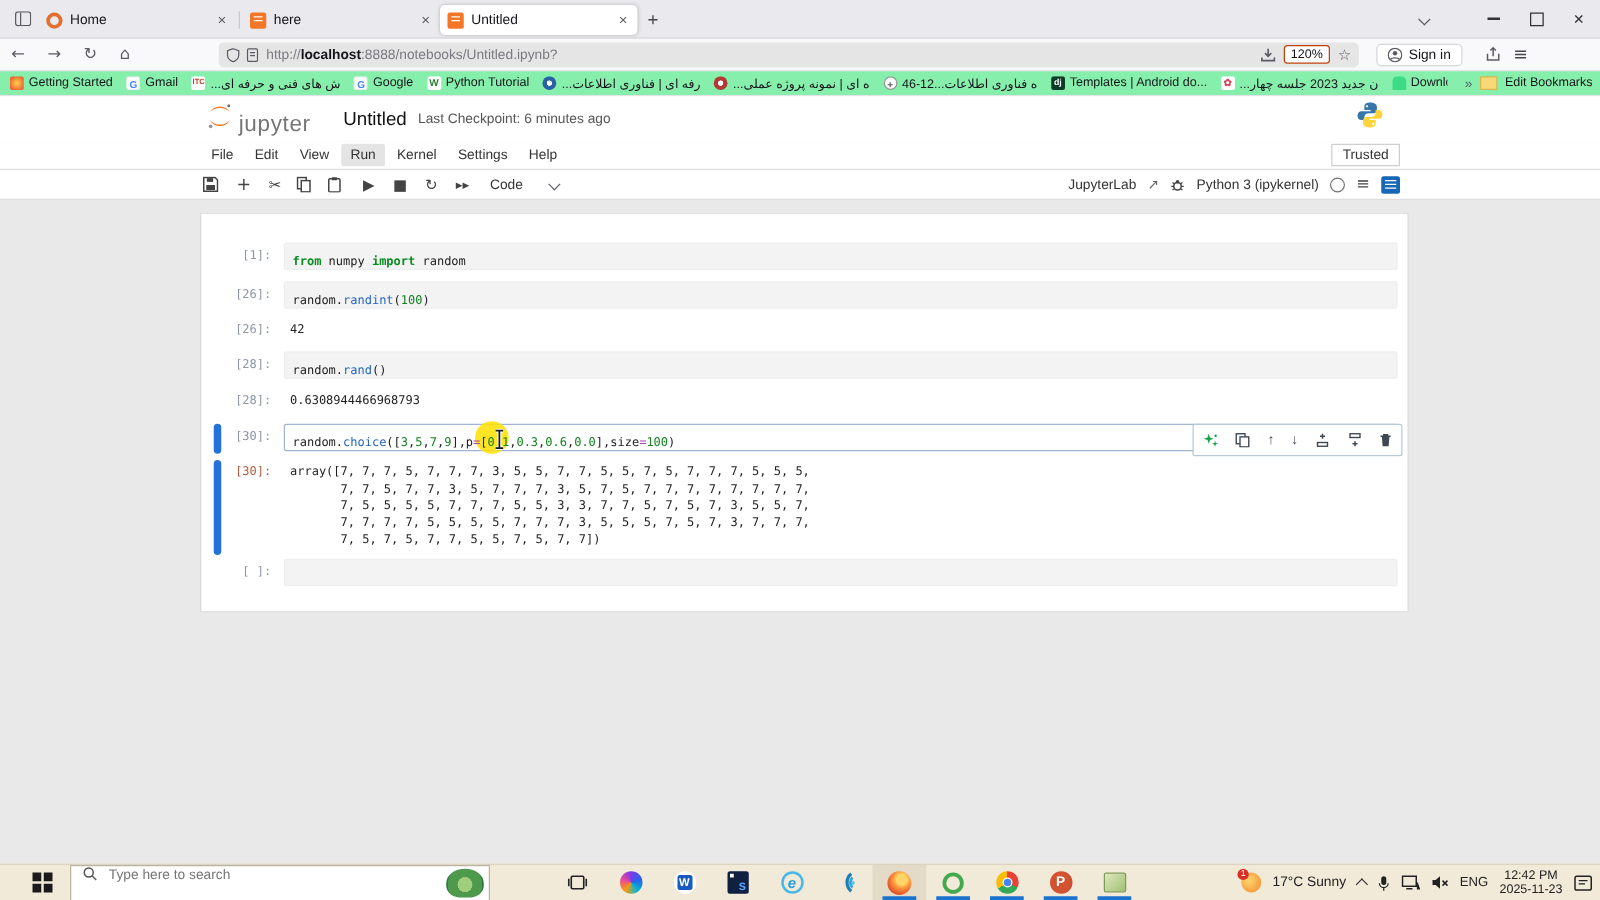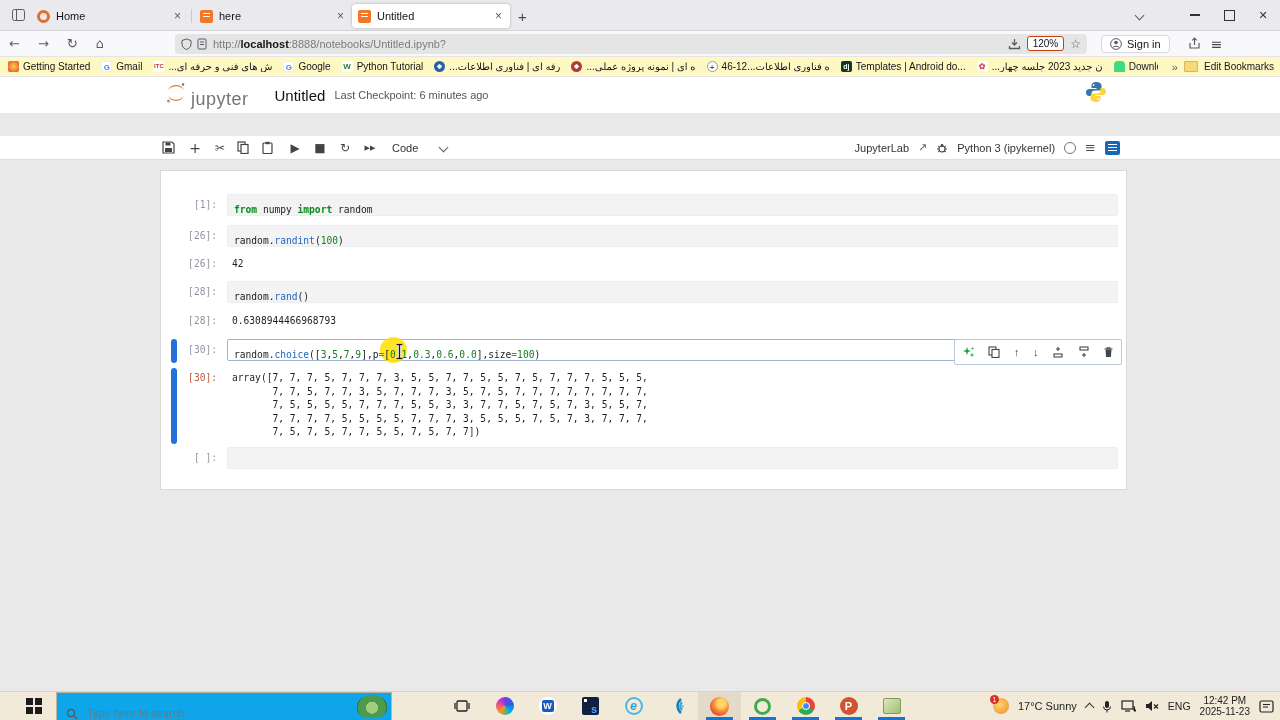--- a/index.html
+++ b/index.html
@@ -37,21 +37,21 @@
   .urltext{font-size:11px;color:#7a7a82;margin-left:6px;flex:1;white-space:nowrap;overflow:hidden;}
   .urltext b{color:#15141a;}
   .zoomchip{font-size:10px;color:#15141a;background:#fff;border:1px solid #c2410c;border-radius:3px;
     padding:1px 5px;margin:0 6px;}
   .signin{display:flex;align-items:center;gap:5px;font-size:11px;color:#15141a;background:#fff;
     border:1px solid #d7d7dc;border-radius:4px;padding:2px 8px;margin-left:14px;}
   .navright{display:flex;align-items:center;margin-left:8px;}
   .hamb{font-family:"DejaVu Sans",sans-serif;font-size:14px;color:#45454c;padding:0 10px;}
 
   
-  .bookmarks{position:absolute;top:57px;left:0;width:1280px;height:19px;background:#fef9c3;
+  .bookmarks{position:absolute;top:57px;left:0;width:1280px;height:19px;background:#86efac;
     border-bottom:1px solid #e4e4e8;display:flex;align-items:center;font-size:10px;color:#15141a;}
   .bmwrap{display:flex;align-items:center;gap:11px;padding-left:8px;width:1150px;overflow:hidden;white-space:nowrap;}
   .bm{display:flex;align-items:center;gap:4px;flex:none;}
   .bmi{width:11px;height:11px;border-radius:2px;flex:none;display:inline-block;text-align:center;
     font-size:8px;line-height:11px;color:#fff;font-weight:bold;}
   .bmright{position:absolute;right:6px;display:flex;align-items:center;gap:6px;font-size:10px;}
   .folder{width:12px;height:9px;background:#f9d87a;border:1px solid #d8b74e;border-radius:1px;}
 
   
   .content{position:absolute;top:77px;left:0;width:1280px;height:615px;background:#e9e9e9;}
@@ -97,22 +97,22 @@
   .celltools{position:absolute;left:793px;top:168px;width:166px;height:24px;background:#fff;
     border:1px solid #b7c9dd;border-radius:2px;display:flex;align-items:center;justify-content:space-around;z-index:5;}
   .ct{font-size:11px;color:#3d4852;display:flex;align-items:center;}
 
   
   .taskbar{position:absolute;bottom:0;left:0;width:1280px;height:28px;background:#f1ead9;
     border-top:1px solid #ddd4bf;display:flex;align-items:center;}
   .startbtn{margin-left:26px;width:16px;height:16px;display:grid;grid-template-columns:7px 7px;
     grid-template-rows:7px 7px;gap:1.5px;}
   .startbtn div{background:#1b1b1b;}
-  .searchbox{margin-left:14px;width:334px;height:27px;background:#0ea5e9;border:1px solid #bdb5a3;
-    display:flex;align-items:flex-end;position:relative;}
+  .searchbox{margin-left:14px;width:334px;height:27px;background:#ffffff;border:1px solid #bdb5a3;
+    display:flex;align-items:flex-start;position:relative;}
   .searchbox input{border:none;outline:none;font-size:11px;color:#444;width:230px;background:transparent;
     font-family:"Liberation Sans",sans-serif;}
   .plant{position:absolute;right:4px;top:2px;width:30px;height:23px;border-radius:50% 50% 40% 40%;
     background:radial-gradient(circle at 50% 55%,#9fce7c 0 30%,#4e9a4c 31% 70%,#2f7a3c 71%);}
   .tk-apps{display:flex;margin-left:48px;}
   .tk-slot{width:43px;height:28px;display:flex;align-items:center;justify-content:center;position:relative;}
   .tk-slot.hl{background:#e3dbc8;}
   .tk-slot.run:after{content:"";position:absolute;bottom:0;left:8px;width:27px;height:3px;background:#1a74cf;}
   .tk-tray{position:absolute;right:6px;display:flex;align-items:center;gap:9px;font-size:11px;color:#222;}
   .clock{font-size:10px;line-height:11px;text-align:center;color:#222;}
@@ -281,20 +281,31 @@
       <div class="py-logo">
         <svg width="22" height="22" viewBox="0 0 22 22">
             <path d="M11 1c-3 0-4.5 1.3-4.5 3.2V7h5v1H4.2C2.3 8 1 9.5 1 11.5 1 13.5 2.3 15 4.2 15H6.5v-2.4c0-1.9 1.6-3.1 3.5-3.1h4c1.6 0 2.5-1.1 2.5-2.6V4.2C16.5 2.3 14 1 11 1z" fill="#3776ab"></path>
             <path d="M11 21c3 0 4.5-1.3 4.5-3.2V15h-5v-1h7.3c1.9 0 3.2-1.5 3.2-3.5 0-2-1.3-3.5-3.2-3.5H15.5v2.4c0 1.9-1.6 3.1-3.5 3.1H8c-1.6 0-2.5 1.1-2.5 2.6v2.7C5.5 19.7 8 21 11 21z" fill="#ffd43b"></path>
             <circle cx="8.6" cy="4" r="0.9" fill="#fff"></circle>
             <circle cx="13.4" cy="18" r="0.9" fill="#fff"></circle>
           </svg>
       </div>
     </div>
 
+    <div class="jp-menu">
+      <span class="menuitem" style="margin-left:162px">File</span>
+      <span class="menuitem">Edit</span>
+      <span class="menuitem">View</span>
+      <span class="menuitem hl">Run</span>
+      <span class="menuitem">Kernel</span>
+      <span class="menuitem">Settings</span>
+      <span class="menuitem">Help</span>
+      <span class="spacer"></span>
+      <span class="trusted">Trusted</span>
+    </div>
 
     <div class="jp-toolbar">
       <span class="tbtn" style="margin-left:162px">
         <svg width="13" height="13" viewBox="0 0 13 13">
             <path d="M1 1h9l2 2v9H1z" fill="none" stroke="#444" stroke-width="1.2"></path>
             <rect x="3" y="7" width="7" height="4" fill="#444"></rect>
             <rect x="3.5" y="1.5" width="5" height="3" fill="#444"></rect>
           </svg>
       </span>
       <span class="tbtn" style="font-size:14px">+</span>

